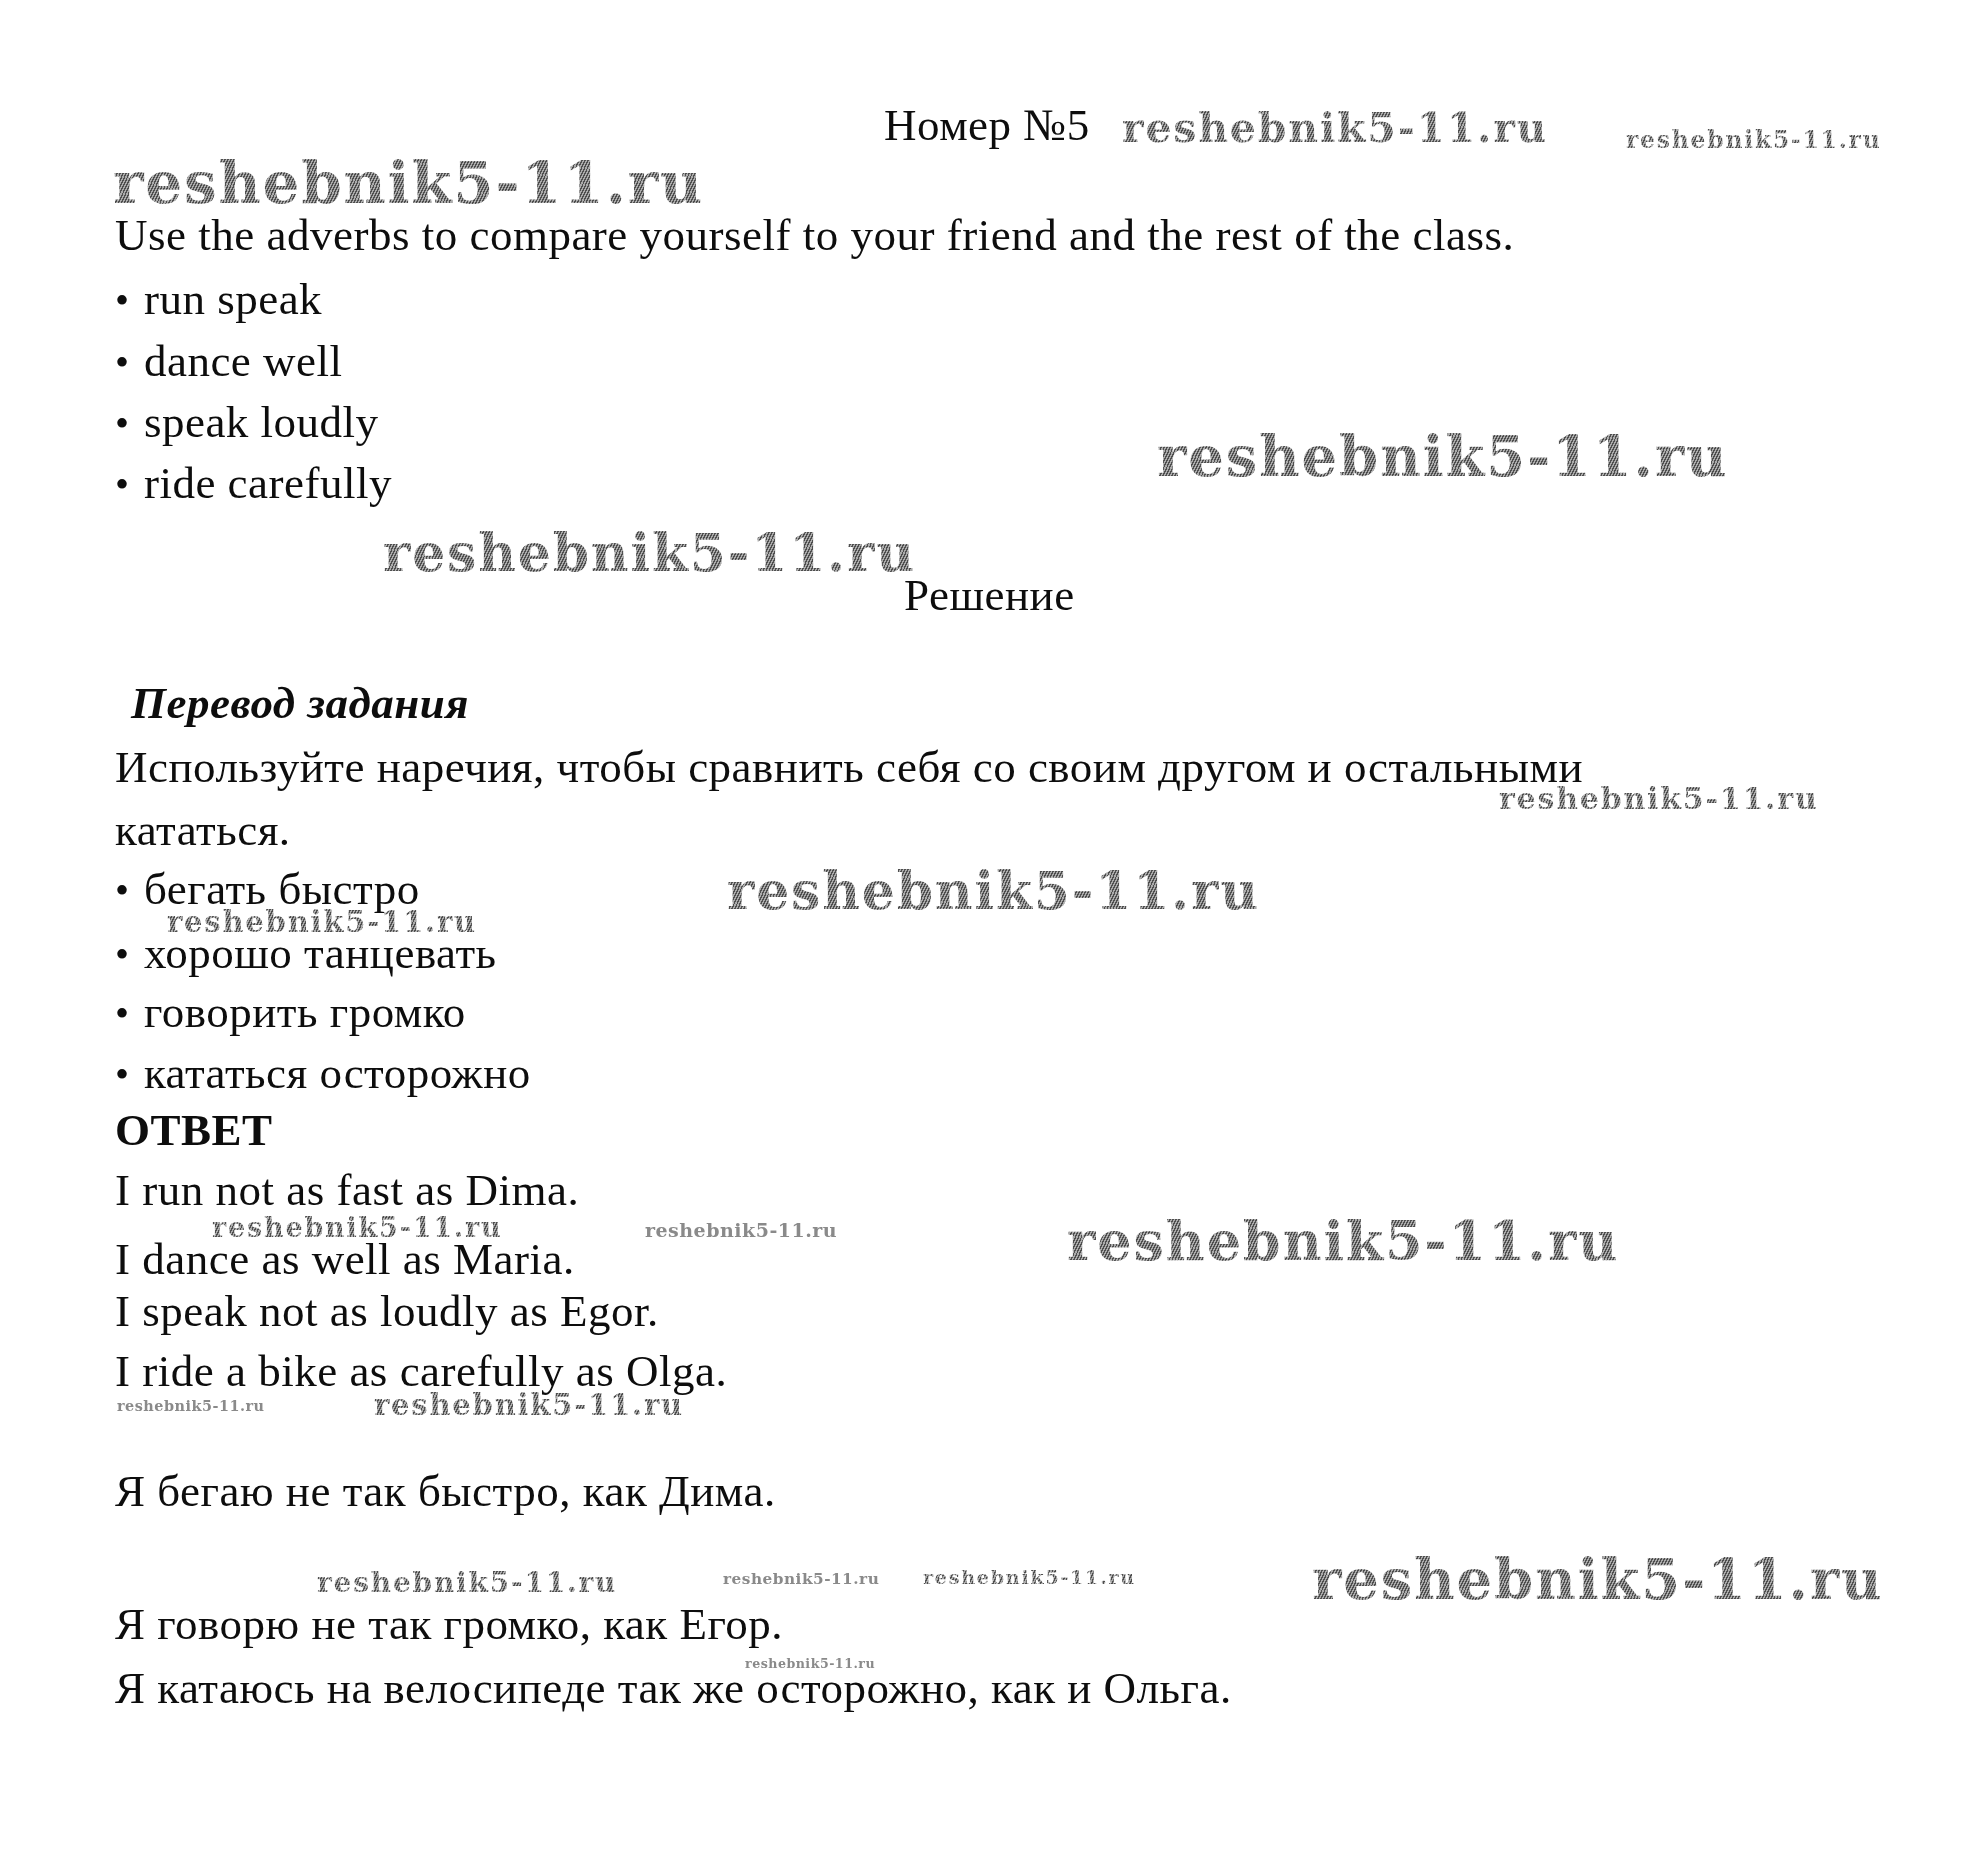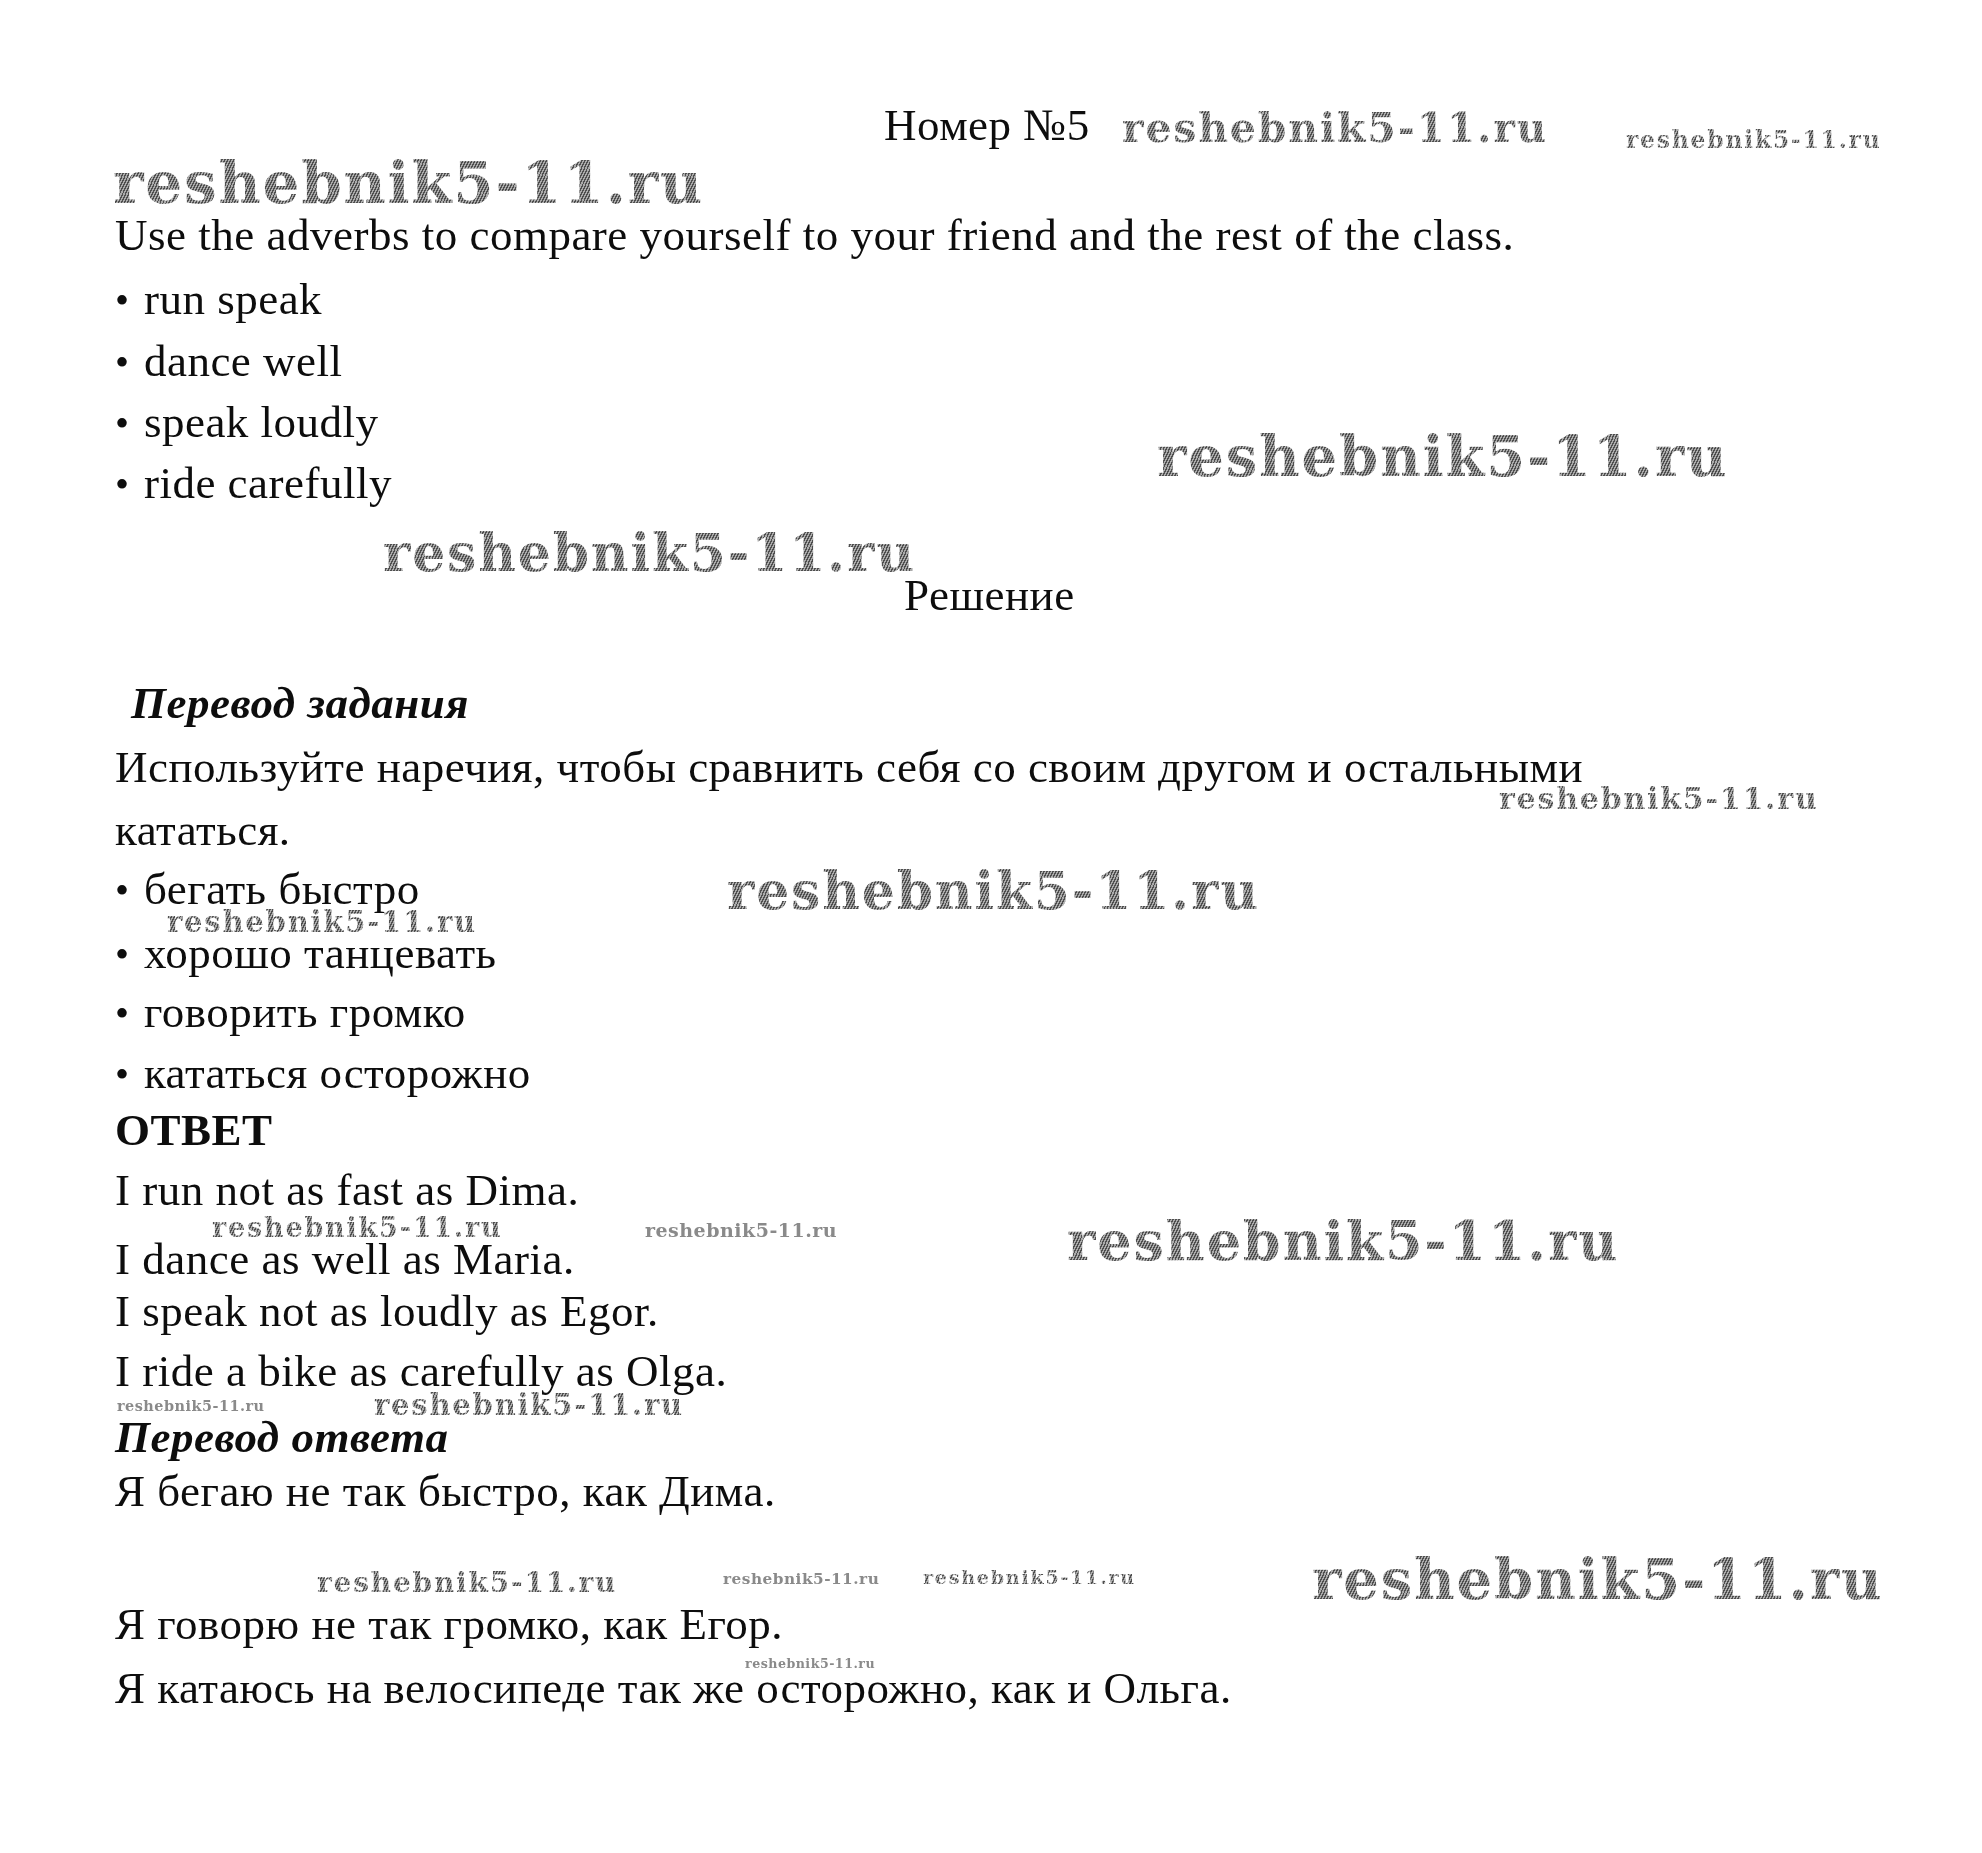--- a/index.html
+++ b/index.html
@@ -121,19 +121,18 @@
     <span class="bullet-glyph">•</span>
     <span>кататься осторожно</span>
   </div>
 
   <div class="t bold" style="left:115px; top:1106px;">ОТВЕТ</div>
   <div class="t" style="left:115px; top:1166px;">I run not as fast as Dima.</div>
   <div class="t" style="left:115px; top:1235px;">I dance as well as Maria.</div>
   <div class="t" style="left:115px; top:1287px;">I speak not as loudly as Egor.</div>
   <div class="t" style="left:115px; top:1347px;">I ride a bike as carefully as Olga.</div>
 
-  <div class="t bolditalic" style="left:115px; top:1413px;">Перевод ответа</div>
   <div class="t" style="left:115px; top:1467px;">Я бегаю не так быстро, как Дима.</div>
   <div class="t" style="left:115px; top:1600px;">Я говорю не так громко, как Егор.</div>
   <div class="t" style="left:115px; top:1664px;">Я катаюсь на велосипеде так же осторожно, как и Ольга.</div>
 
 </div>
 
 
 </body></html>

